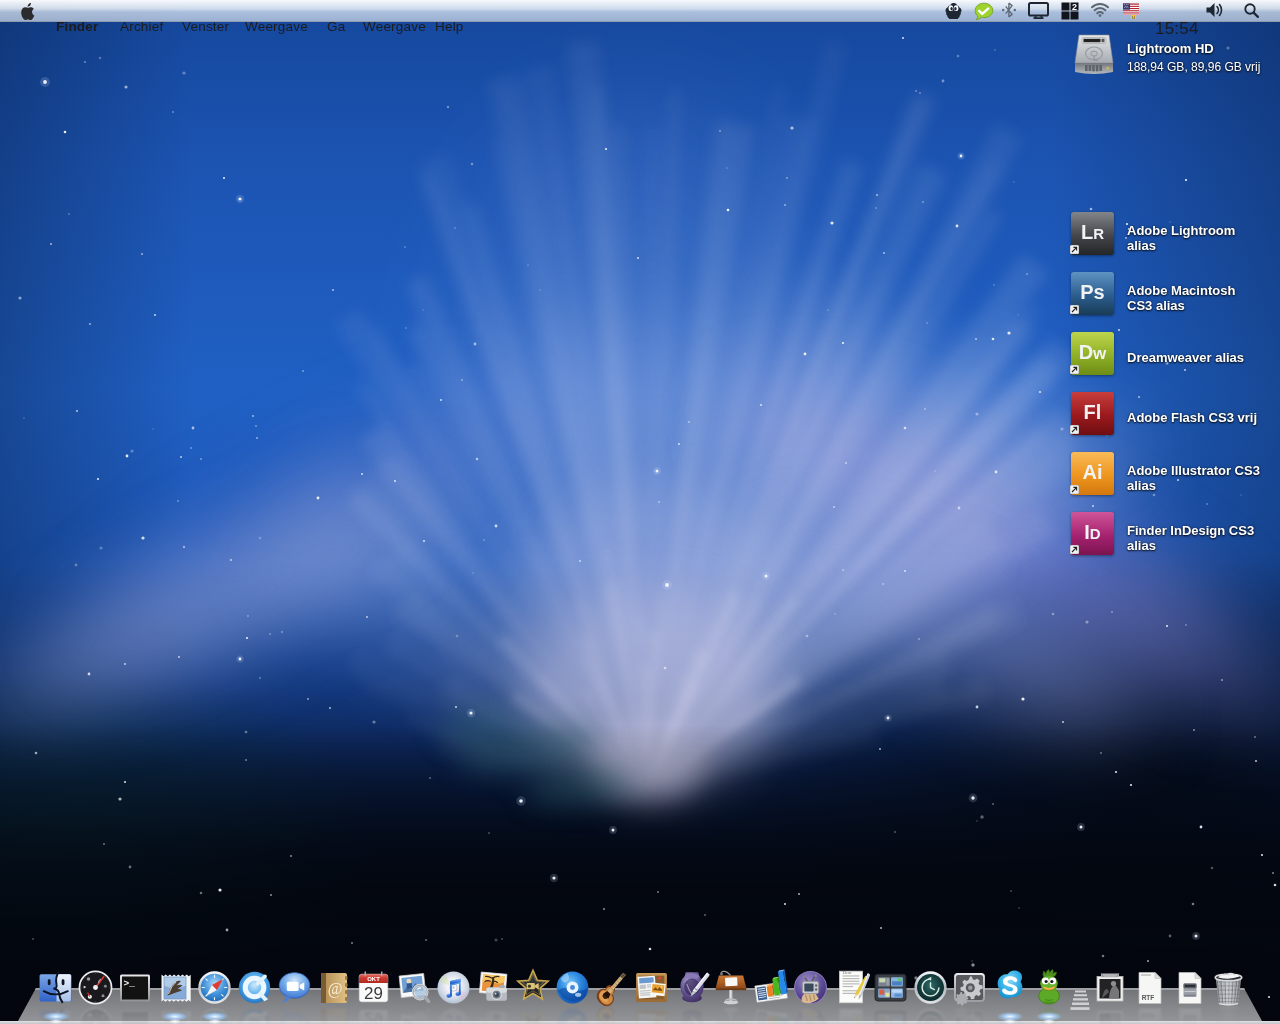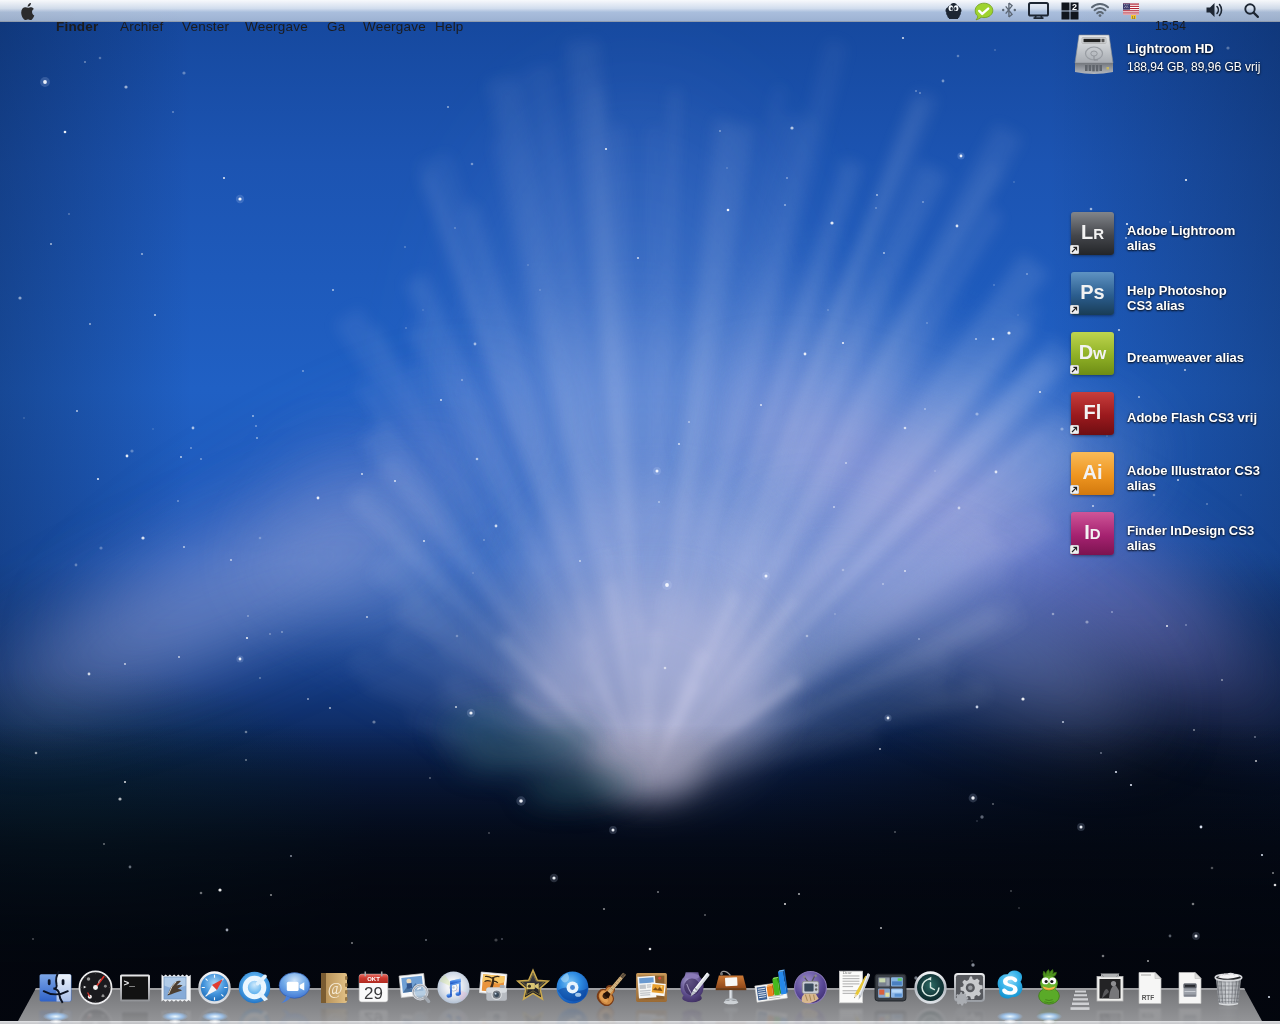--- a/index.html
+++ b/index.html
@@ -511,21 +511,21 @@
           <circle cx="6" cy="2.8" r="0.45"></circle>
           <circle cx="3.3" cy="4.2" r="0.45"></circle>
           <circle cx="5.1" cy="4.2" r="0.45"></circle>
           <circle cx="2.4" cy="5.6" r="0.45"></circle>
           <circle cx="4.2" cy="5.6" r="0.45"></circle>
           <circle cx="6" cy="5.6" r="0.45"></circle>
         </g>
         <rect x="9" y="13" width="5" height="4" fill="#f6c52e"></rect>
         <text x="11.5" y="16.6" font-family="Liberation Sans" font-size="4.4" fill="#333" text-anchor="middle">U</text>
       </svg>
-<span class="mi" style="left:1155px;font-size:12px">15:54</span>
+<span class="mi" style="left:1155px;font-size:17px">15:54</span>
 <svg class="tray" style="left:1205px" width="19" height="16" viewBox="0 0 19 16">
         <path d="M1.5 5.5h3.5L9.5 1v14L5 10.5H1.5z" fill="#1d2633"></path>
         <path d="M12 4.5a5.2 5.2 0 0 1 0 7M14.5 2.5a8.5 8.5 0 0 1 0 11" stroke="#1d2633" stroke-width="1.6" fill="none" stroke-linecap="round"></path>
       </svg>
 <svg class="tray" style="left:1243px" width="17" height="17" viewBox="0 0 17 17">
         <circle cx="7" cy="7" r="4.7" fill="none" stroke="#1d2633" stroke-width="1.9"></circle>
         <path d="M10.6 10.6l4.3 4.3" stroke="#1d2633" stroke-width="2.2" stroke-linecap="round"></path>
       </svg>
 </div>
 <div id="hdicon"><svg width="46" height="46" viewBox="0 0 46 46">
@@ -569,21 +569,21 @@
     </div>
     <div class="dlabel" style="left:1127px;top:223px">Adobe Lightroom</div>
     <div class="dlabel" style="left:1127px;top:238px">alias</div>
     <div class="aicon" style="top:272px;background:linear-gradient(to bottom,#5f93c2,#2b5d8e 55%,#193c55)">
       <span class="alet">Ps</span>
       <span class="abadge"><svg width="9" height="9" viewBox="0 0 9 9">
           <rect x="0" y="0" width="9" height="9" rx="1.5" fill="#f0f0f0" stroke="#888" stroke-width="0.5"></rect>
           <path d="M2 7 L6.4 2.6 M3.4 2.4 L6.6 2.4 L6.6 5.6" stroke="#222" stroke-width="1.1" fill="none"></path>
         </svg></span>
     </div>
-    <div class="dlabel" style="left:1127px;top:283px">Help Photoshop</div>
+    <div class="dlabel" style="left:1127px;top:283px">Adobe Macintosh</div>
     <div class="dlabel" style="left:1127px;top:298px">CS3 alias</div>
     <div class="aicon" style="top:332px;background:linear-gradient(to bottom,#bed54e,#8fb026 55%,#6d8c15)">
       <span class="alet">D<span style="font-size:17px">w</span></span>
       <span class="abadge"><svg width="9" height="9" viewBox="0 0 9 9">
           <rect x="0" y="0" width="9" height="9" rx="1.5" fill="#f0f0f0" stroke="#888" stroke-width="0.5"></rect>
           <path d="M2 7 L6.4 2.6 M3.4 2.4 L6.6 2.4 L6.6 5.6" stroke="#222" stroke-width="1.1" fill="none"></path>
         </svg></span>
     </div>
     <div class="dlabel" style="left:1127px;top:350px">Dreamweaver alias</div>
     <div class="aicon" style="top:392px;background:linear-gradient(to bottom,#c83e3c,#9a191d 55%,#6e0e12)">

